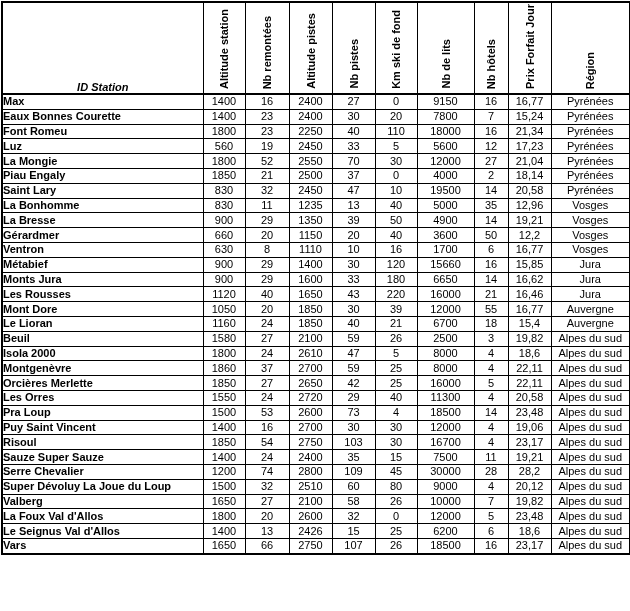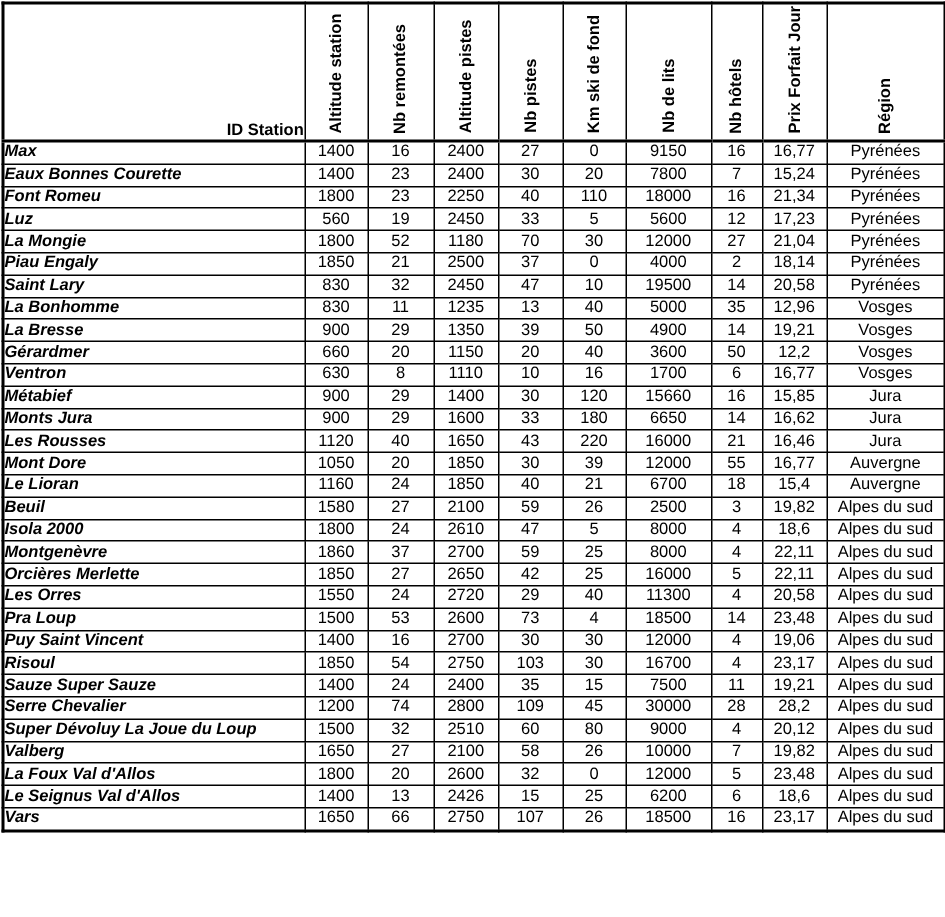--- a/index.html
+++ b/index.html
@@ -32,22 +32,23 @@
   }
   
   table.ski thead th {
     border-bottom: 2px solid #000000;
     height: 90px;
     vertical-align: bottom;
     font-weight: bold;
     background: #ffffff;
   }
   th.idhead {
-    text-align: right;
+    text-align: center;
     padding: 0 0 1px 2px;
+    font-style: italic;
   }
   .vh {
     position: relative;
     height: 90px;
     overflow: hidden;
   }
   .vh .rot {
     position: absolute;
     bottom: 4px;
     left: 50%;
@@ -60,21 +61,20 @@
   
   table.ski tbody td {
     height: 13.8px;
     line-height: 13px;
     vertical-align: middle;
   }
   td.name {
     text-align: left;
     font-weight: bold;
     padding-left: 1px;
-    font-style: italic;
   }
   td.num, td.region {
     text-align: center;
     font-weight: normal;
   }
 </style>
 </head>
 <body>
 
 <div class="sheet">
@@ -187,21 +187,21 @@
           <td class="num">5</td>
           <td class="num">5600</td>
           <td class="num">12</td>
           <td class="num">17,23</td>
           <td class="region">Pyrénées</td>
         </tr>
         <tr>
           <td class="name">La Mongie</td>
           <td class="num">1800</td>
           <td class="num">52</td>
-          <td class="num">1180</td>
+          <td class="num">2550</td>
           <td class="num">70</td>
           <td class="num">30</td>
           <td class="num">12000</td>
           <td class="num">27</td>
           <td class="num">21,04</td>
           <td class="region">Pyrénées</td>
         </tr>
         <tr>
           <td class="name">Piau Engaly</td>
           <td class="num">1850</td>

